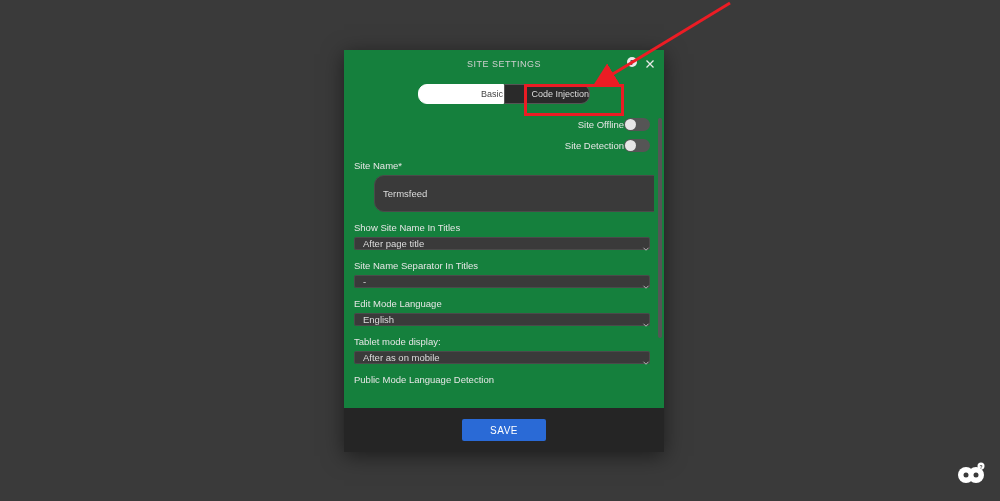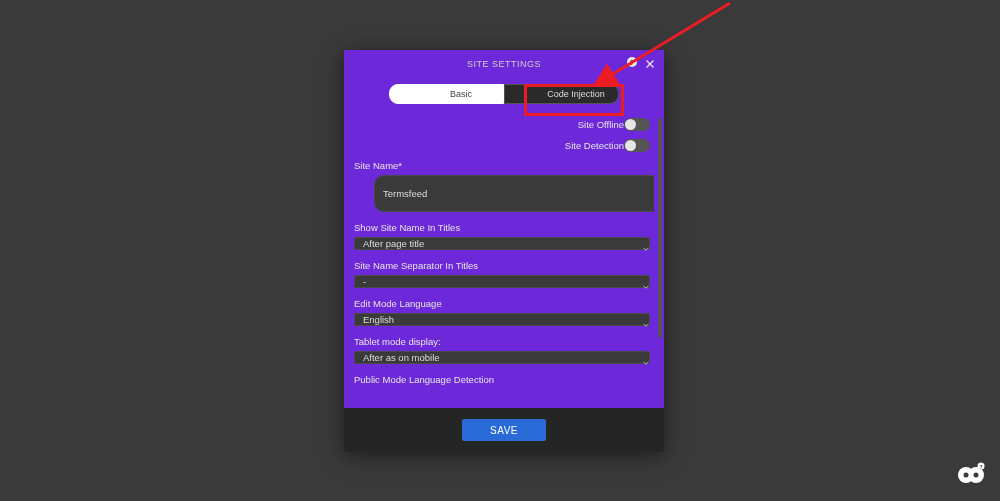--- a/index.html
+++ b/index.html
@@ -11,21 +11,21 @@
     font-family: Arial, Helvetica, sans-serif;
     overflow: hidden;
     position: relative;
   }
   .modal {
     position: absolute;
     left: 344px;
     top: 50px;
     width: 320px;
     height: 402px;
-    background: #6d28d9;
+    background: #15803d;
     box-shadow: 0 4px 20px rgba(0,0,0,0.5);
     display: flex;
     flex-direction: column;
   }
   .modal-header {
     height: 28px;
     position: relative;
     display: flex;
     align-items: center;
     justify-content: center;
@@ -56,27 +56,26 @@
     margin-top: 6px;
     position: relative;
   }
   .tab {
     width: 84px;
     height: 18px;
     border-radius: 9px;
     font-size: 9px;
     display: flex;
     align-items: center;
-    justify-content: center;
+    justify-content: flex-end;
     cursor: pointer;
     border: 1px solid #555;
     color: #ddd;
     background: #2a2a2a;
     position: relative;
-    padding-left: 29px;
   }
   .tab.active {
     background: #fff;
     color: #444;
     border-color: #fff;
   }
   .tab-left { border-top-right-radius:0; border-bottom-right-radius:0; }
   .tab-right { border-top-left-radius:0; border-bottom-left-radius:0; }
   .highlight-box {
     position: absolute;

